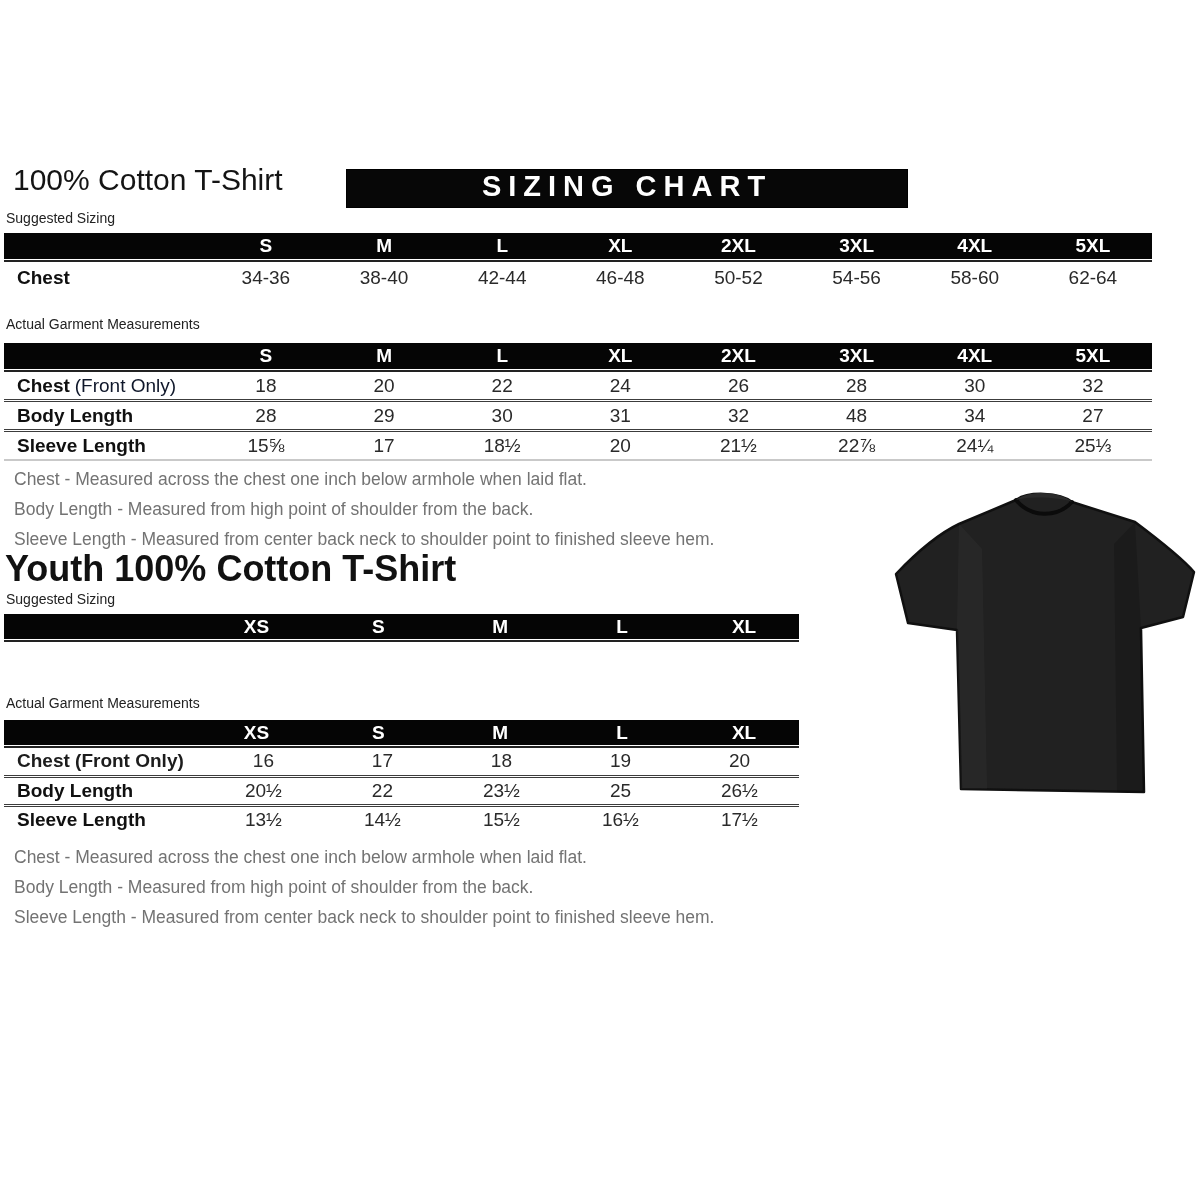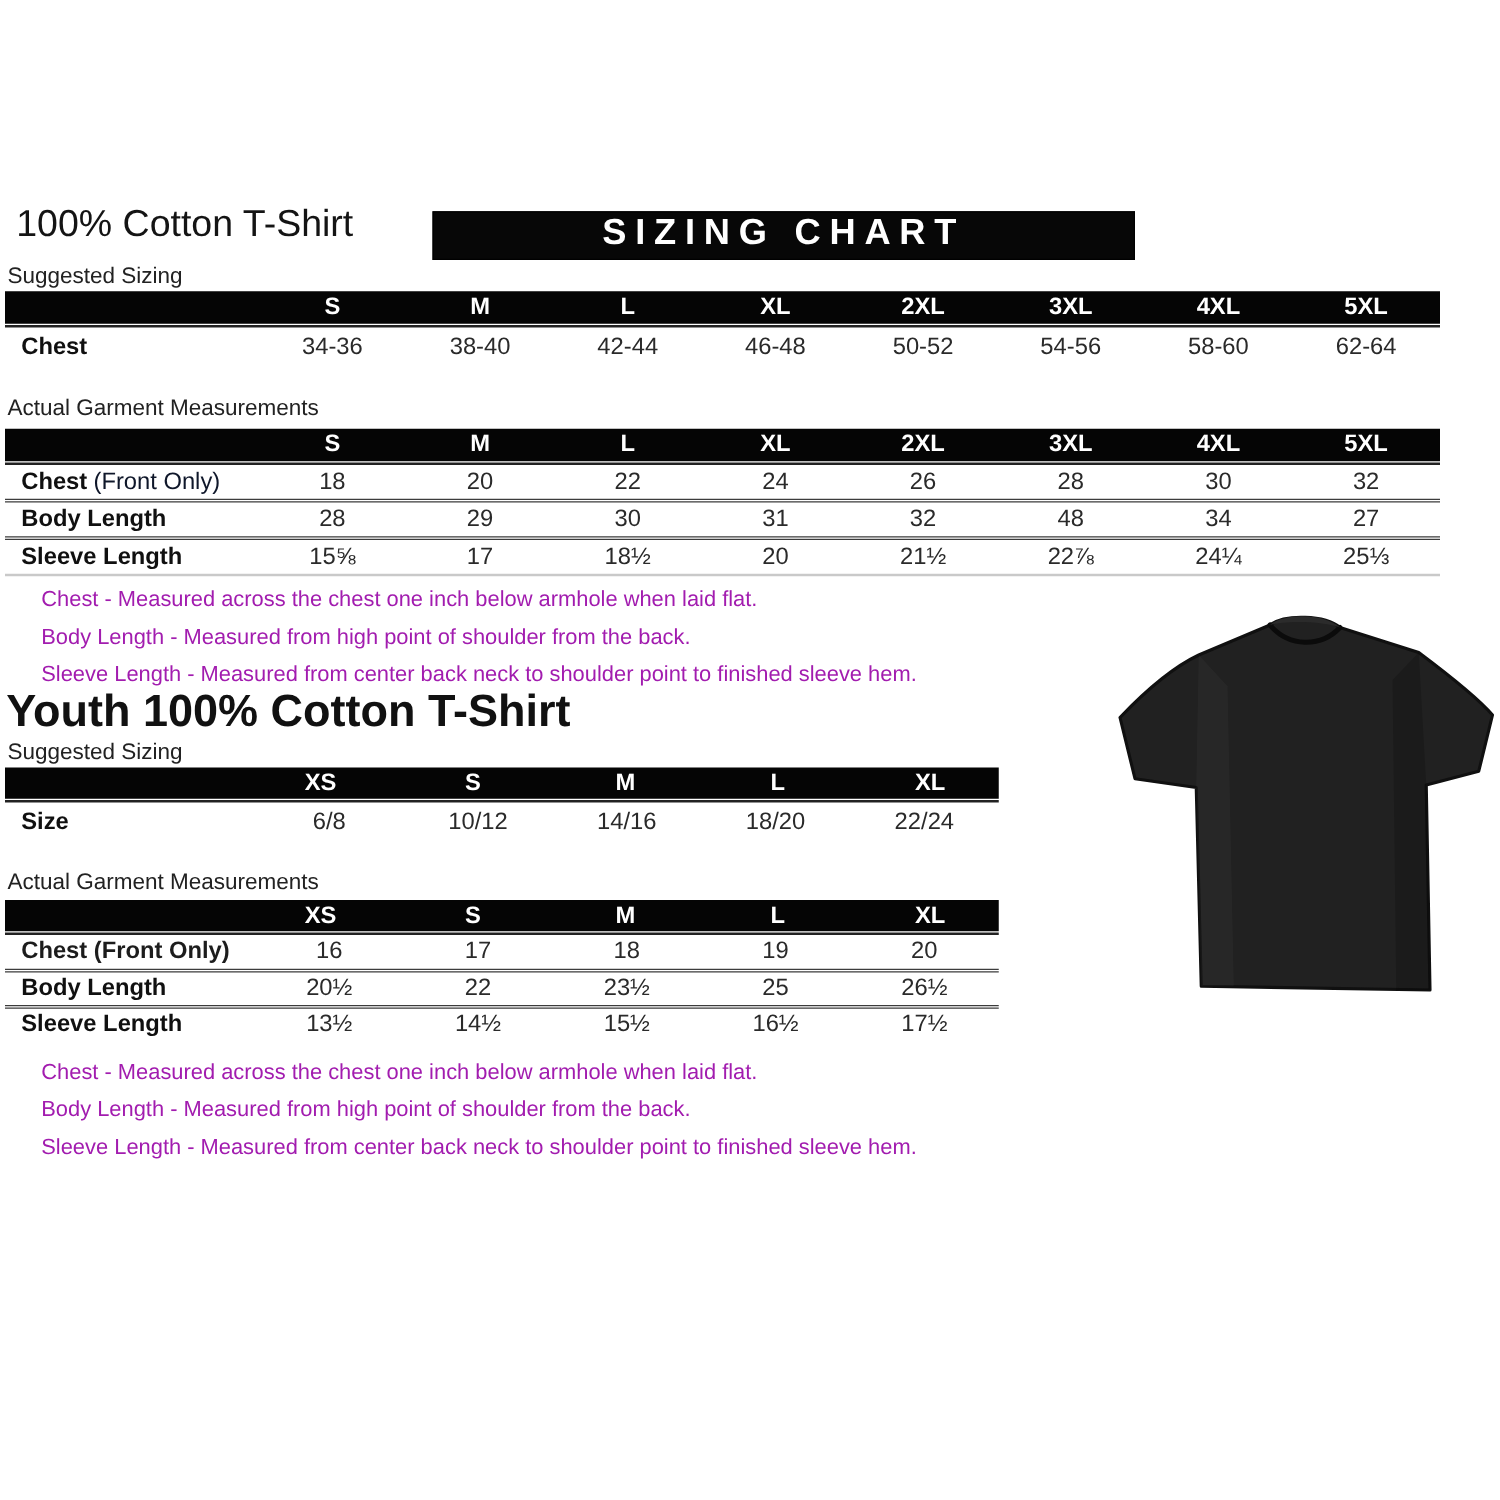--- a/index.html
+++ b/index.html
@@ -10,21 +10,21 @@
   }
   .abs { position:absolute; }
 
   
   .main-title { left:13px; top:163px; font-size:30px; font-weight:400; letter-spacing:0; color:#141414; }
   .banner {
     left:346px; top:169px; width:560px; height:37px; background:#070707;
     border:1px solid #000; display:flex; justify-content:center;
   }
   .banner span { color:#ffffff; font-weight:800; font-size:29px; letter-spacing:7px; }
-  .section-label { font-size:18px; color:#222; }
+  .section-label { font-size:14px; color:#222; }
   .youth-title { left:5px; top:548px; font-size:36px; font-weight:700; color:#111; }
 
   
   .sztable { }
   .sztable .trow { display:flex; align-items:stretch; }
   .sztable .hrow { background:#050505; }
   .sztable .hrow .cell { color:#fff; font-weight:700; }
   .sztable .topline { height:2px; background:#222; margin-top:1px; }
   .sztable .cell {
     display:flex; align-items:center; justify-content:center;
@@ -45,21 +45,21 @@
   .sep { border-bottom:3px double #3c3c3c; }
   .lastline { border-bottom:2px solid #c9c9c9; }
 
   
   .youth .cell.lbl { width:190px; }
   .youth .cell.c   { width:121px; }
   .youth .hrow { height:25px;gap:12px; }
   .youth .drow { height:31px; }
   .youth.actual .drow { height:26.5px; }
 
-  .notes { font-size:17.5px; color:#a21caf;margin-left:19px; }
+  .notes { font-size:17.5px; color:#737373; }
   .notes div { height:30px; line-height:30px; }
 
   .tshirt-wrap { left:892px; top:489px; width:306px; height:316px; }
 </style>
 </head>
 <body>
 
 <div id="canvas">
 
   <div class="abs main-title">100% Cotton T-Shirt</div>
@@ -161,28 +161,20 @@
   <div class="abs sztable youth suggested" style="left:4px; top:614px; width:795px;">
     <div class="trow hrow">
       <div class="cell lbl"></div>
       <div class="cell c">XS</div>
       <div class="cell c">S</div>
       <div class="cell c">M</div>
       <div class="cell c">L</div>
       <div class="cell c">XL</div>
     </div>
     <div class="topline"></div>
-    <div class="trow drow">
-      <div class="cell lbl">Size</div>
-      <div class="cell c">6/8</div>
-      <div class="cell c">10/12</div>
-      <div class="cell c">14/16</div>
-      <div class="cell c">18/20</div>
-      <div class="cell c">22/24</div>
-    </div>
   </div>
 
   <div class="abs section-label" style="left:6px; top:695px;">Actual Garment Measurements</div>
 
   <div class="abs sztable youth actual" style="left:4px; top:720px; width:795px;">
     <div class="trow hrow">
       <div class="cell lbl"></div>
       <div class="cell c">XS</div>
       <div class="cell c">S</div>
       <div class="cell c">M</div>

